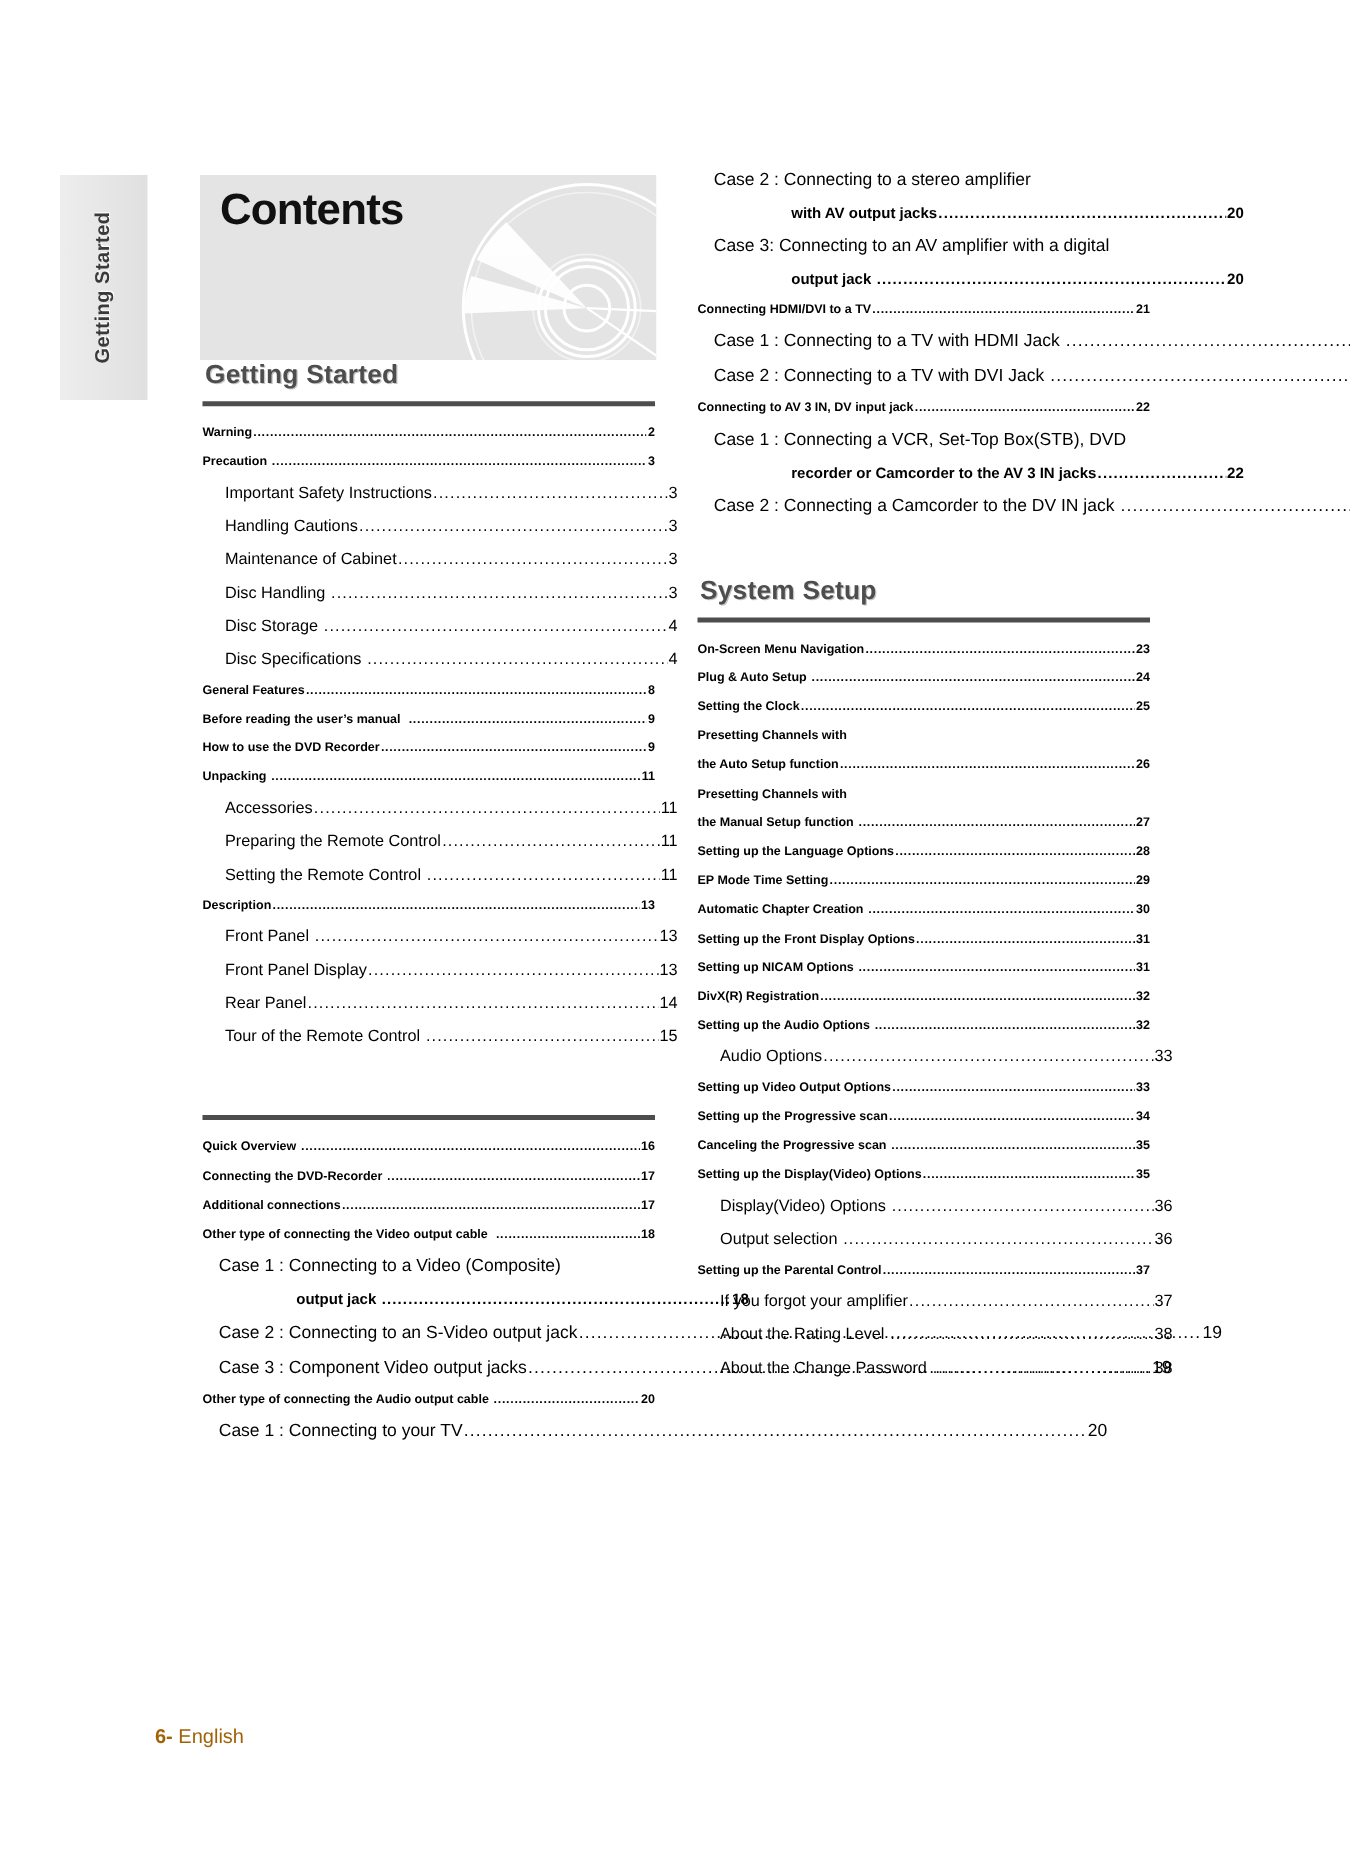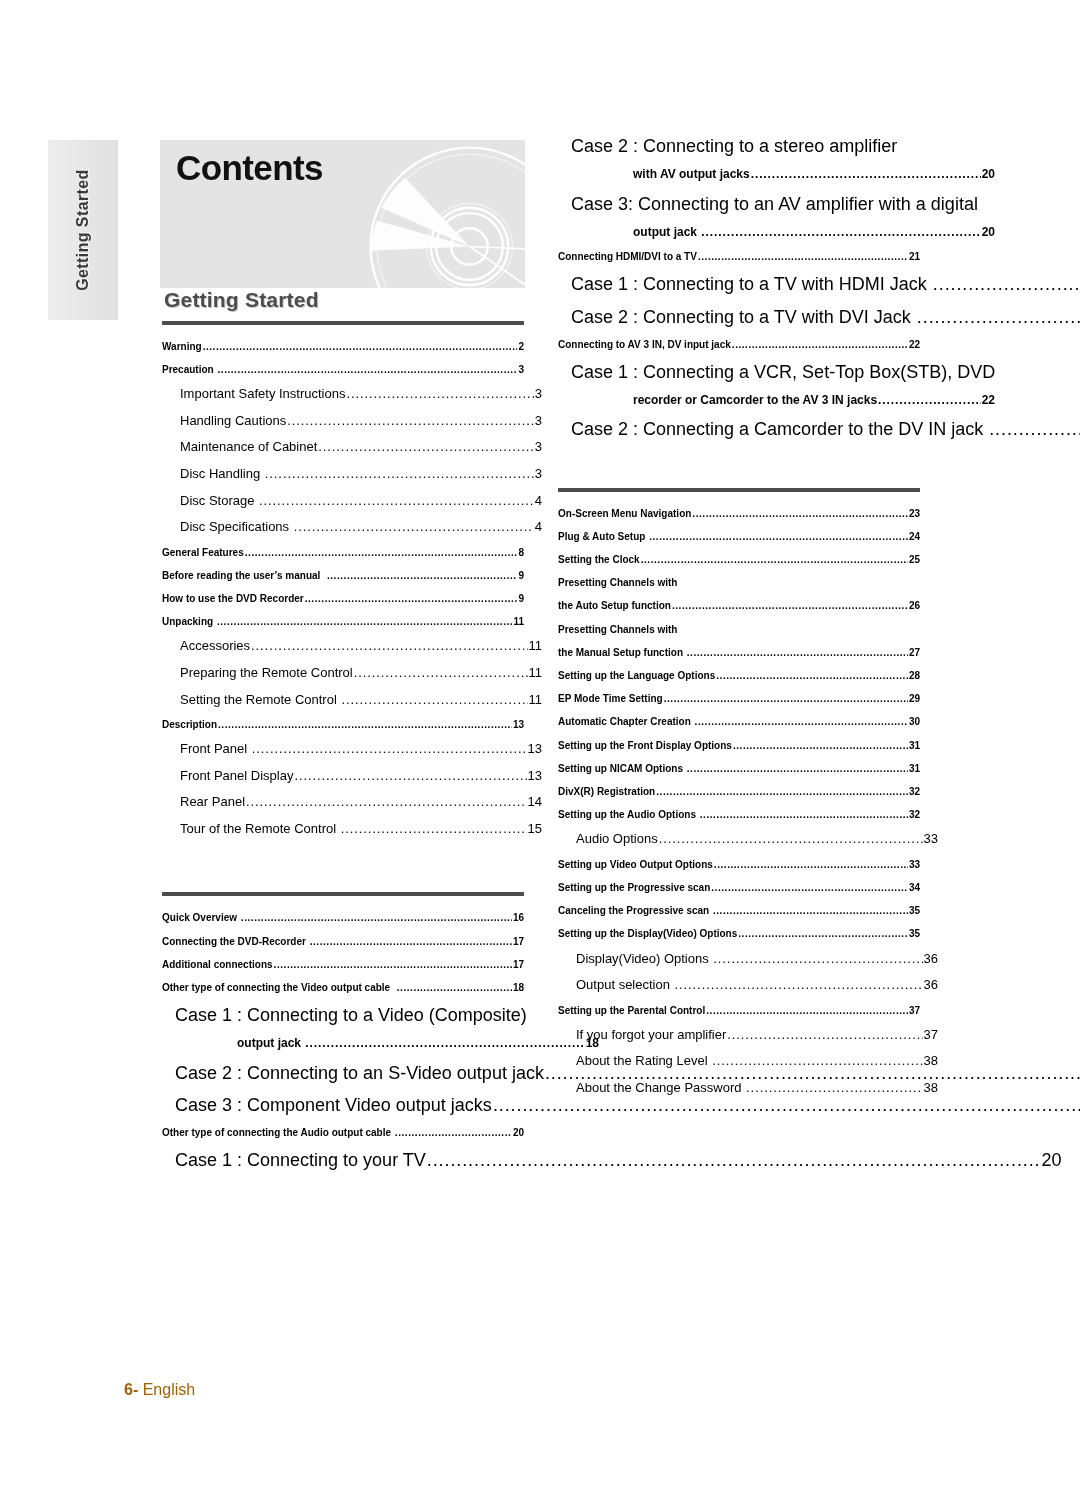--- a/index.html
+++ b/index.html
@@ -126,21 +126,21 @@
   
   .lvl2 {
     font-size: 13px;
     font-weight: normal;
     padding-left: 18px;
     margin-bottom: 12px;
   }
 
   
   .case {
-    font-size: 18px;
+    font-size: 14px;
     font-weight: normal;
     padding-left: 13px;
     margin-bottom: 12px;
     display: block;
   }
   
   .cont {
     font-size: 12px;
     font-weight: bold;
     padding-left: 75px;
@@ -359,20 +359,21 @@
       <span class="pg">22</span>
     </div>
     <div class="entry case" style="display: block;"><span class="txt">Case 1 : Connecting a VCR, Set-Top Box(STB), DVD</span></div>
     <div class="entry cont tight">
       <span class="txt">recorder or Camcorder to the AV 3 IN jacks</span>
       <span class="lead"></span>
       <span class="pg">22</span>
     </div>
     <div class="entry case tight"><span class="txt">Case 2 : Connecting a Camcorder to the DV IN jack </span><span class="lead"></span></div>
     <div class="sec-spacer-md"></div>
+    <div class="sec-head">System Setup</div>
     <div class="sec-rule"></div>
     <div class="entry lvl1">
       <span class="txt">On-Screen Menu Navigation</span>
       <span class="lead"></span>
       <span class="pg">23</span>
     </div>
     <div class="entry lvl1">
       <span class="txt">Plug &amp; Auto Setup </span>
       <span class="lead"></span>
       <span class="pg">24</span>

